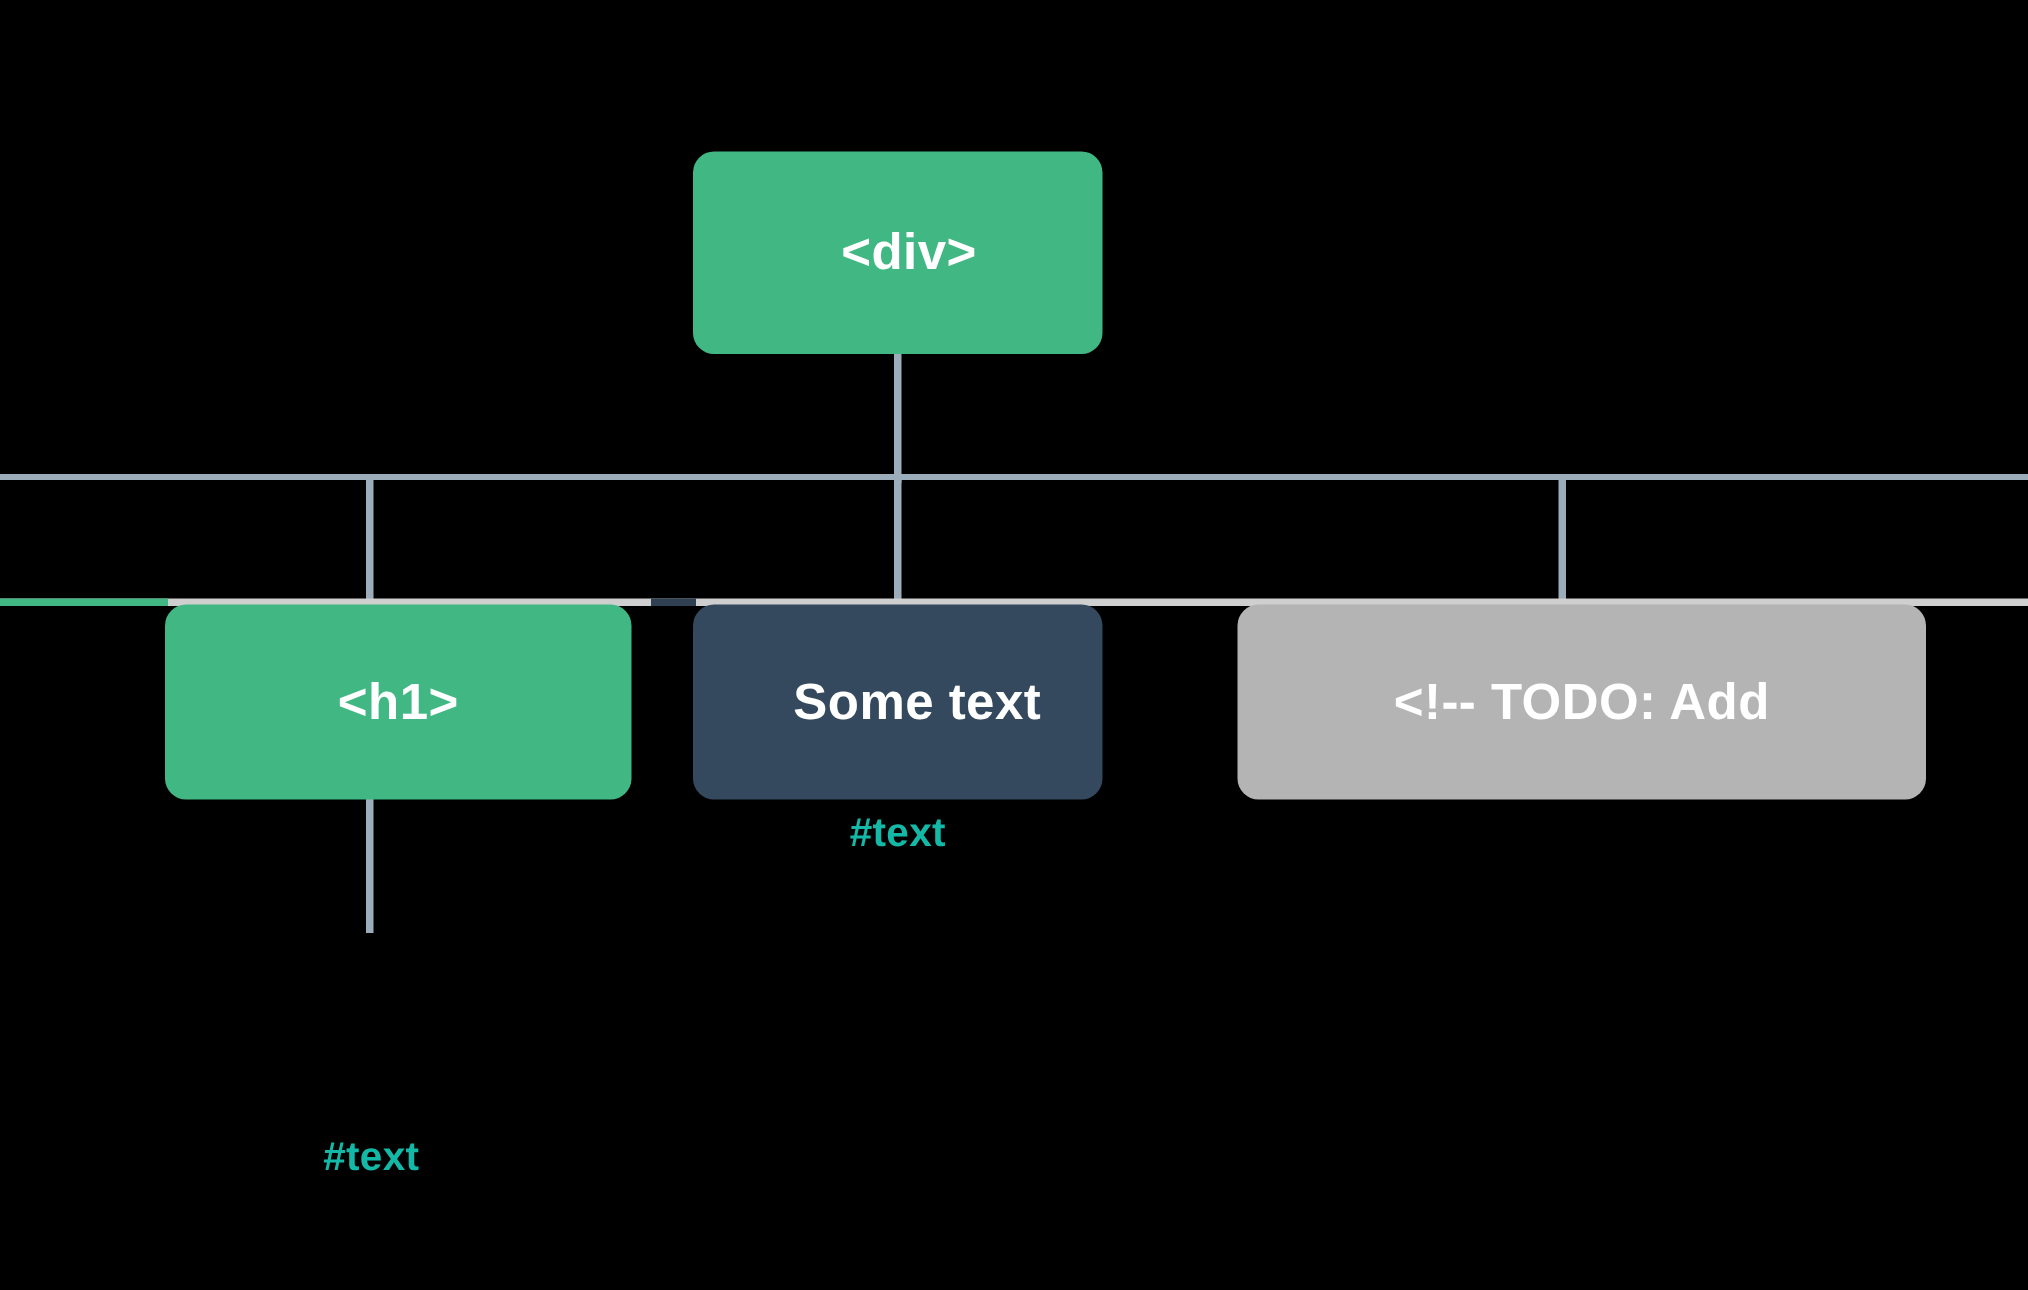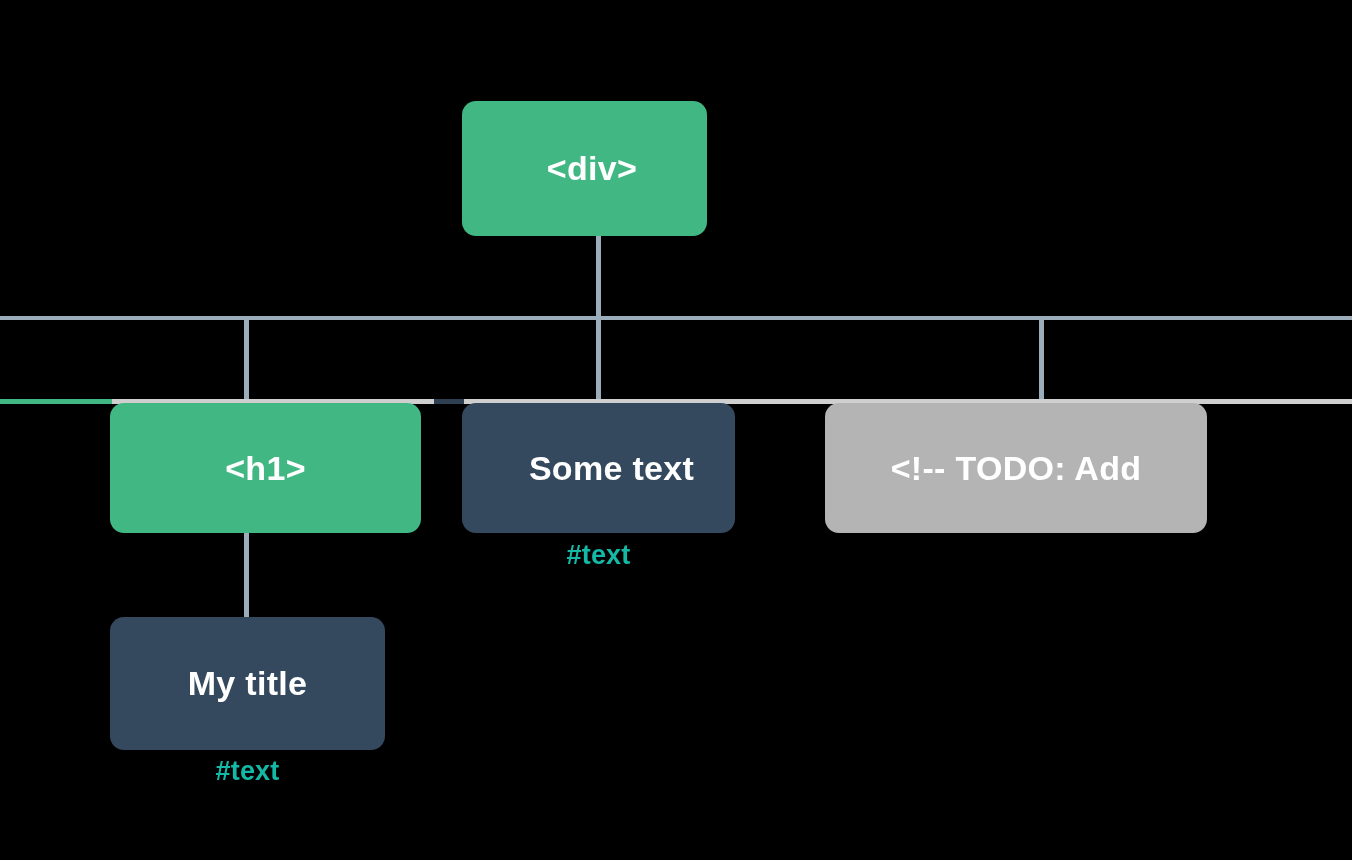--- a/index.html
+++ b/index.html
@@ -84,39 +84,36 @@
   <div class="edge-v" style="left:244px; top:318px; height:88px;"></div>
   <div class="edge-v" style="left:596px; top:318px; height:88px;"></div>
   <div class="edge-v" style="left:1039px; top:318px; height:88px;"></div>
 
   <div class="edge-h faint" style="left:0px; top:399px; width:1352px;"></div>
   <div class="edge-h" style="left:0px; top:399px; width:112px; background:#41b883; height:5px;"></div>
   <div class="edge-h" style="left:434px; top:399px; width:30px; background:#2e4052; height:5px;"></div>
 
   <div class="edge-v" style="left:244px; top:530px; height:92px;"></div>
 
-  <div class="node green" style="left:462px; top:101px; width:245px; height:135px;padding-left:29px;">
+  <div class="node green" style="left:462px; top:101px; width:273px; height:135px;padding-left:29px;">
     <span class="nowrap">&lt;div&gt;</span>
   </div>
 
   <div class="node green" style="left:110px; top:403px; width:311px; height:130px;">
     <span class="nowrap">&lt;h1&gt;</span>
   </div>
 
   <div class="node navy" style="left:462px; top:403px; width:273px; height:130px;padding-left:40px;">
     <span>
       <span>Some text</span><br>
     </span>
   </div>
   <div class="node-label" style="left:462px; top:540px; width:273px;">#text</div>
 
-  <div class="node grey" style="left:825px; top:403px; width:382px; height:130px;">
+  <div class="node grey" style="left:825px; top:403px; width:459px; height:130px;">
     <span>
       <span class="nowrap">&lt;!-- TODO: Add</span><br>
     </span>
   </div>
 
-  <div class="node navy" style="left:110px; top:617px; width:275px; height:133px;">
-    <span class="nowrap">My title</span>
-  </div>
   <div class="node-label" style="left:110px; top:756px; width:275px;">#text</div>
 
 </div>
 
 </body></html>

